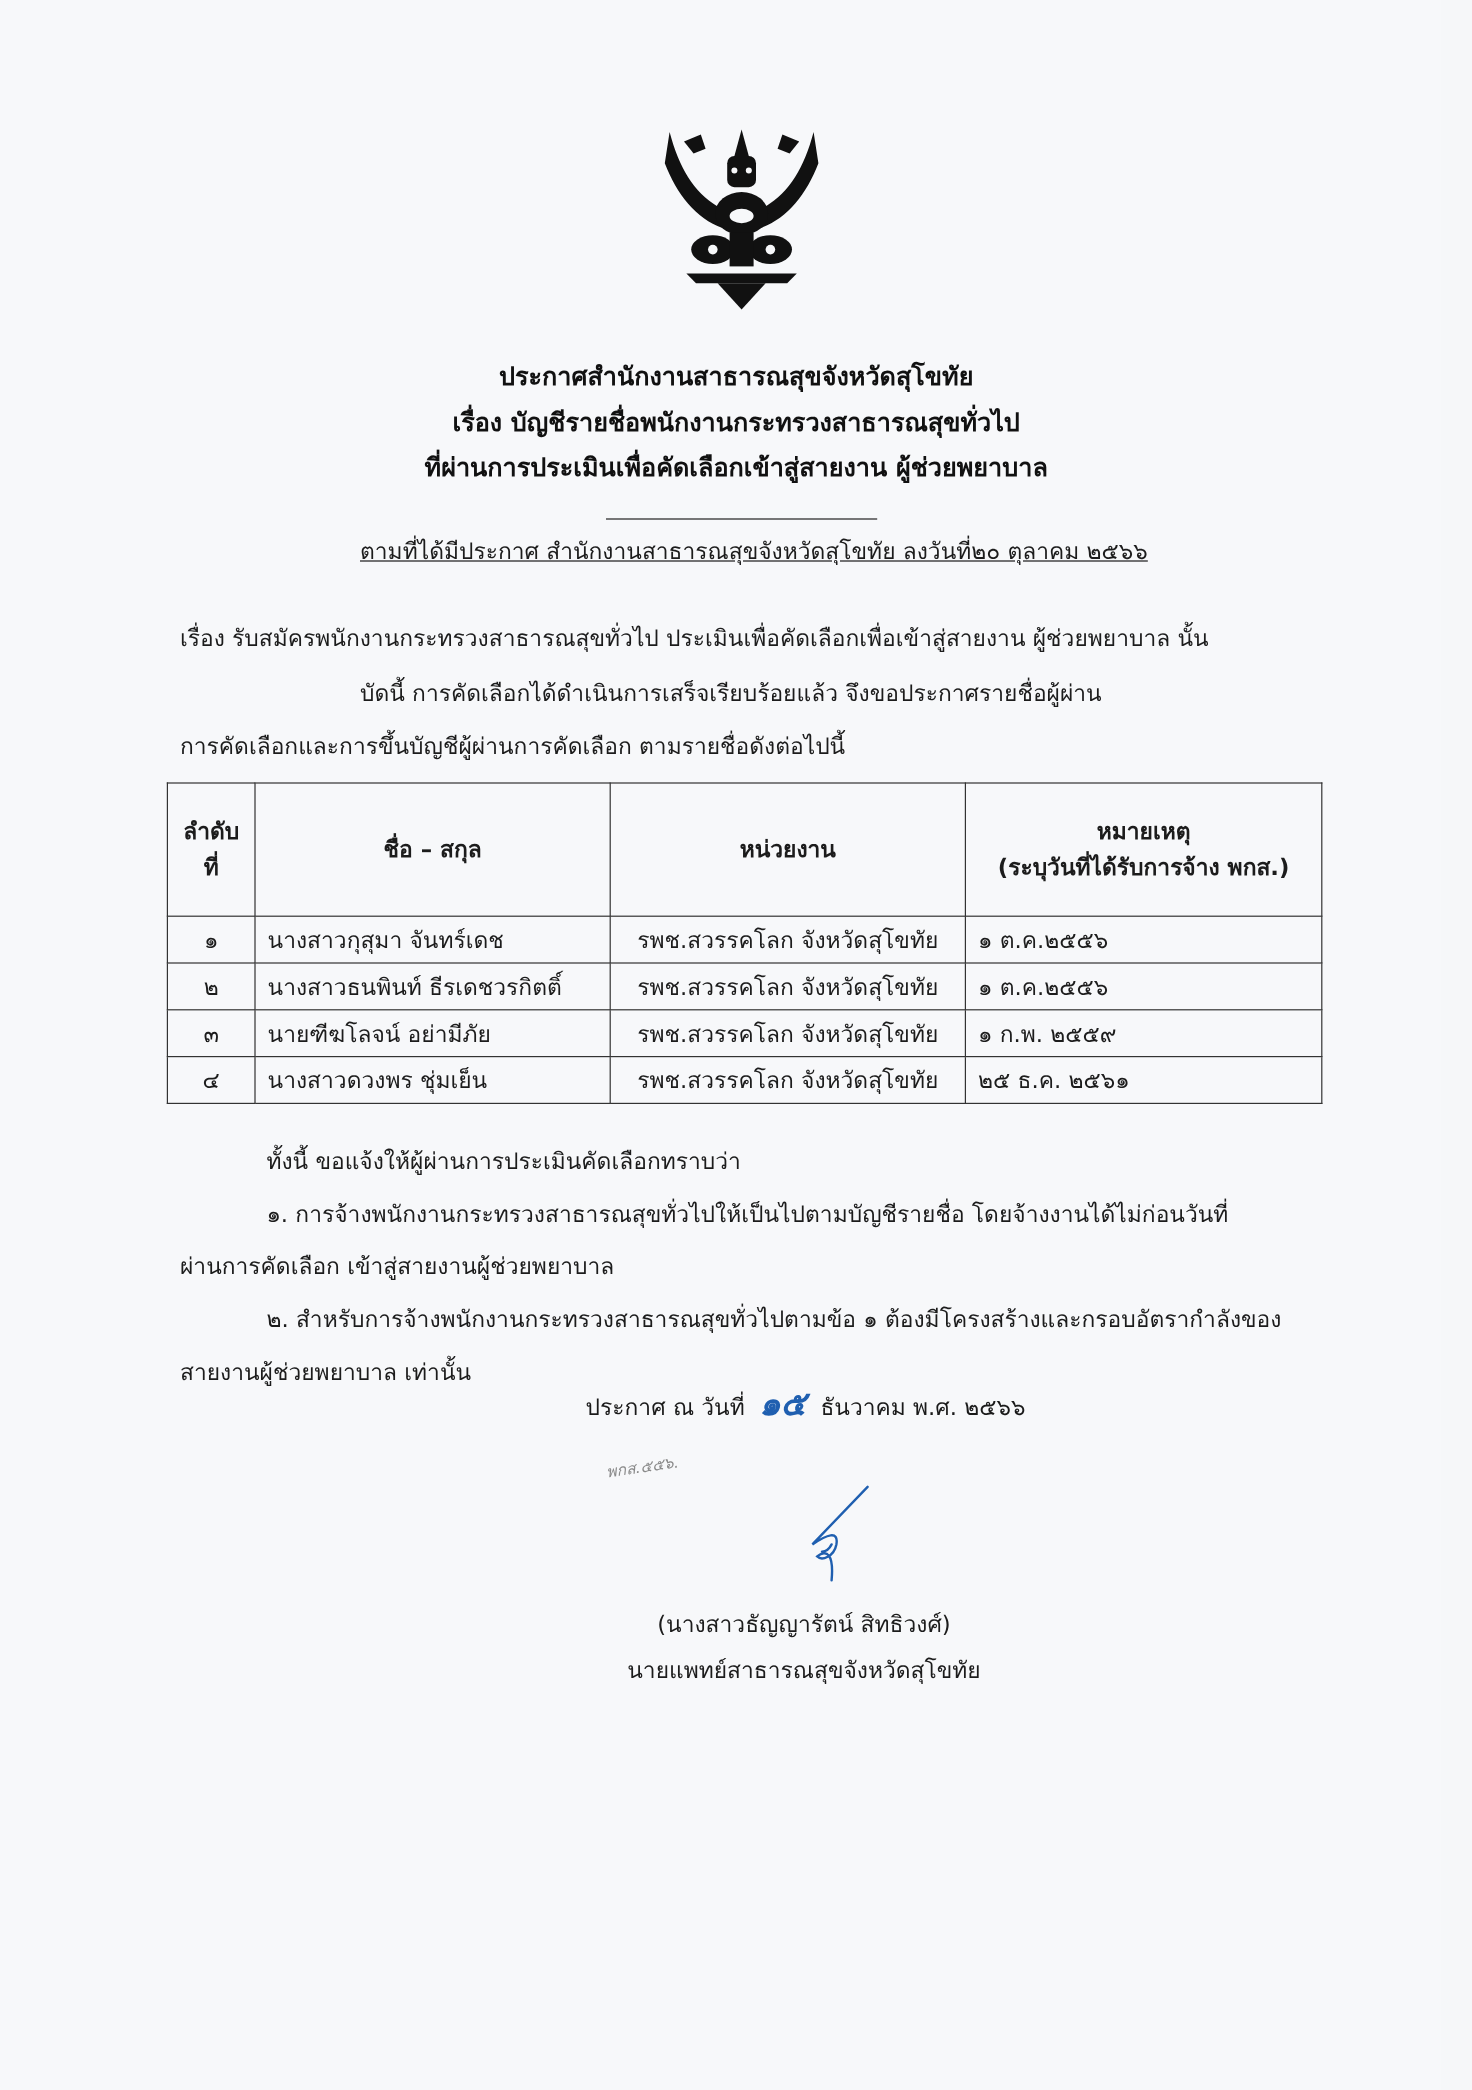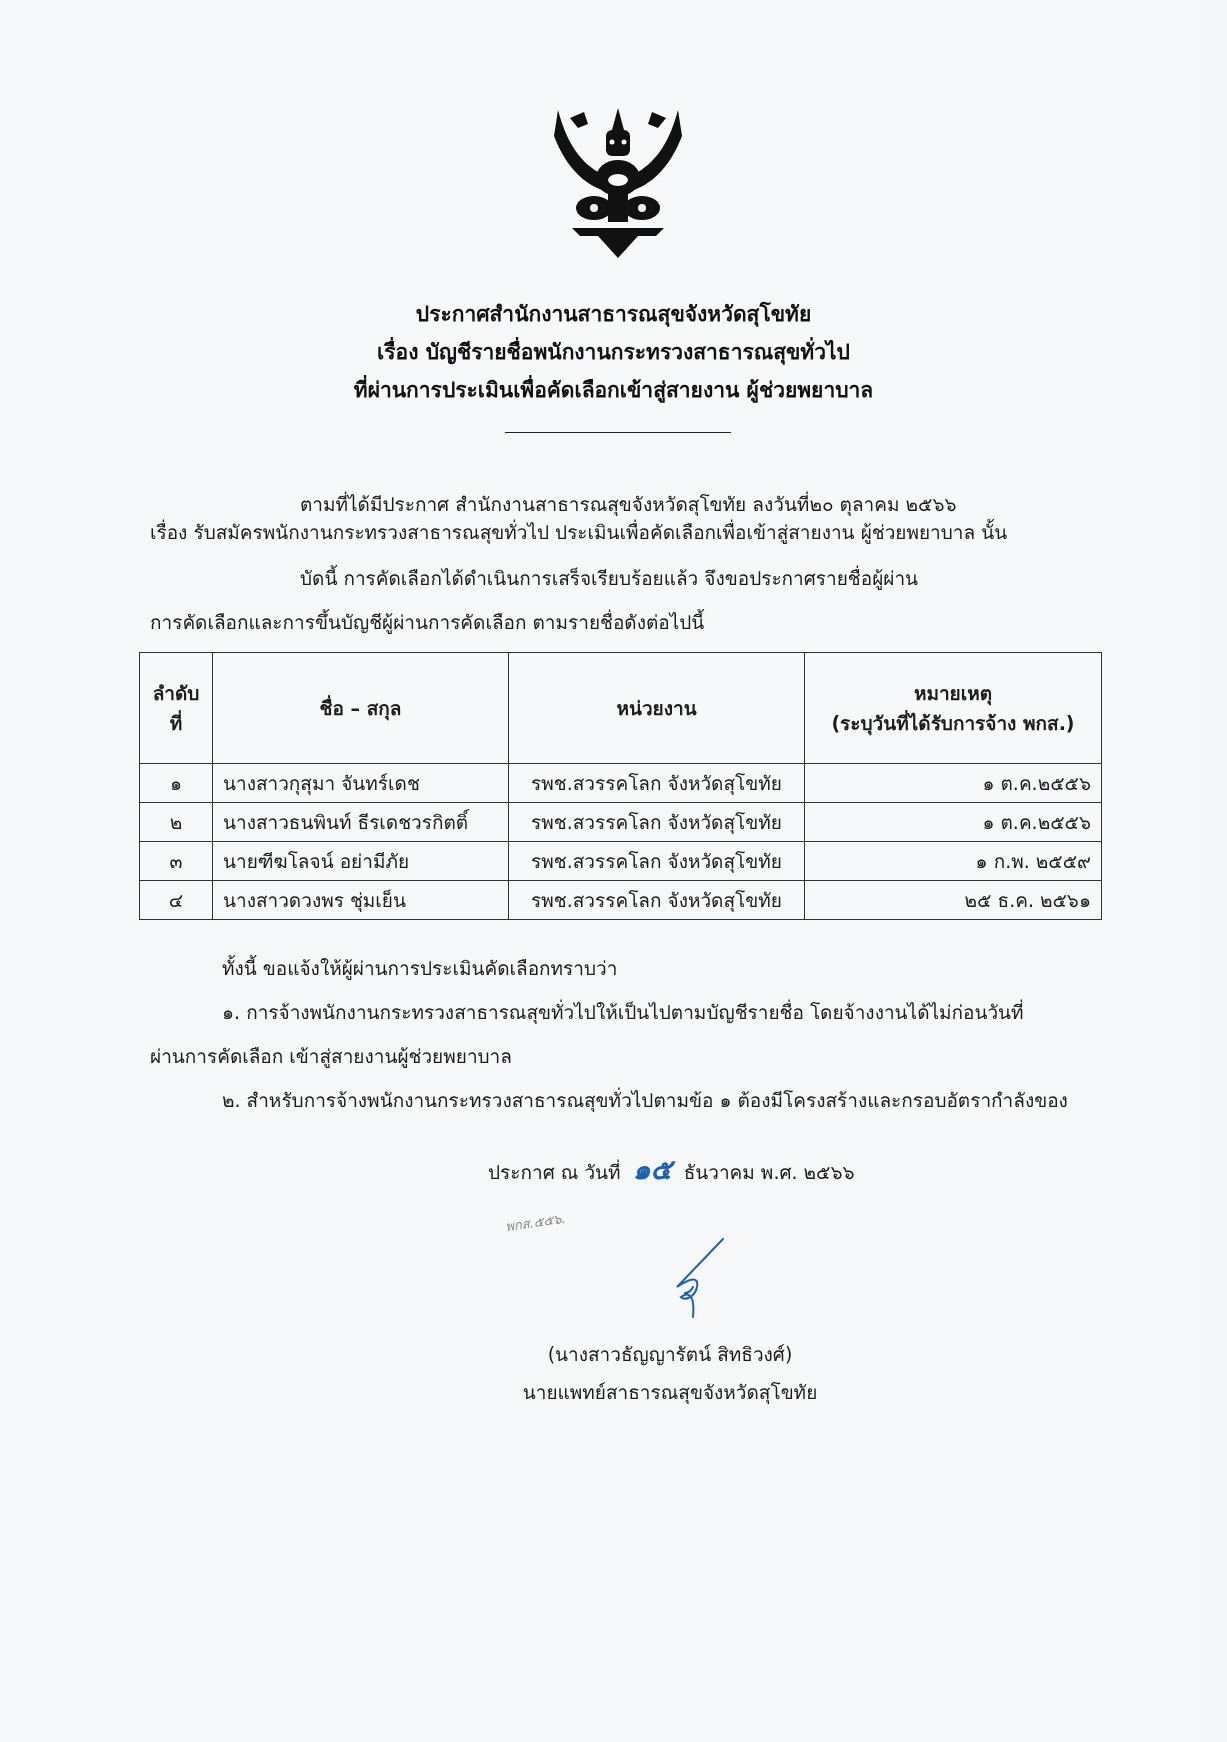--- a/index.html
+++ b/index.html
@@ -35,21 +35,21 @@
     border-collapse: collapse; font-size: 19px; color: #1c1c1c;
   }
   table.roster th, table.roster td {
     border: 1.5px solid #333; padding: 0 10px; white-space: nowrap;
   }
   table.roster th { font-weight: bold; height: 110px; text-align: center; line-height: 30px; }
   table.roster td { height: 38px; }
   .c-no { width: 52px; text-align: center; }
   .c-name { width: 275px; text-align: left; }
   .c-unit { width: 275px; text-align: center; }
-  .c-note { text-align: right; }
+  .c-note { text-align: left; }
   .sig-date { position: absolute; left: 488px; top: 1150px; font-size: 19px; line-height: 40px; white-space: nowrap; }
   .sig-date .hand { color: #1f5fb0; font-style: italic; font-weight: bold; font-size: 28px; padding: 0 6px; }
   .pencil-note { position: absolute; left: 505px; top: 1212px; font-size: 13px; color: #8a8a8a; font-style: italic; transform: rotate(-8deg); }
   .signature { position: absolute; left: 665px; top: 1235px; width: 70px; height: 85px; }
   .sig-block {
     position: absolute; left: 420px; top: 1335px; width: 500px; text-align: center;
     font-size: 19px; line-height: 38px; color: #1c1c1c;
   }
 </style>
 </head>
@@ -81,21 +81,21 @@
     </g>
   </svg>
 
   <div class="title-block" style="top:295px;">
     <div>ประกาศสำนักงานสาธารณสุขจังหวัดสุโขทัย</div>
     <div>เรื่อง บัญชีรายชื่อพนักงานกระทรวงสาธารณสุขทั่วไป</div>
     <div>ที่ผ่านการประเมินเพื่อคัดเลือกเข้าสู่สายงาน ผู้ช่วยพยาบาล</div>
   </div>
   <div class="title-rule"></div>
 
-  <div class="para" style="left:300px; top:482px;">ตามที่ได้มีประกาศ สำนักงานสาธารณสุขจังหวัดสุโขทัย ลงวันที่๒๐ ตุลาคม ๒๕๖๖</div>
+  <div class="para" style="left:300px; top:438px;text-decoration:underline;">ตามที่ได้มีประกาศ สำนักงานสาธารณสุขจังหวัดสุโขทัย ลงวันที่๒๐ ตุลาคม ๒๕๖๖</div>
   <div class="para" style="left:150px; top:510px;">เรื่อง รับสมัครพนักงานกระทรวงสาธารณสุขทั่วไป ประเมินเพื่อคัดเลือกเพื่อเข้าสู่สายงาน ผู้ช่วยพยาบาล นั้น</div>
   <div class="para" style="left:300px; top:556px;">บัดนี้ การคัดเลือกได้ดำเนินการเสร็จเรียบร้อยแล้ว จึงขอประกาศรายชื่อผู้ผ่าน</div>
   <div class="para" style="left:150px; top:600px;">การคัดเลือกและการขึ้นบัญชีผู้ผ่านการคัดเลือก ตามรายชื่อดังต่อไปนี้</div>
 
   <table class="roster">
     <thead>
       <tr>
         <th class="c-no">
           <div>ลำดับ</div>
           <div>ที่</div>
@@ -133,20 +133,21 @@
         <td class="c-unit">รพช.สวรรคโลก จังหวัดสุโขทัย</td>
         <td class="c-note">๒๕ ธ.ค. ๒๕๖๑</td>
       </tr>
     </tbody>
   </table>
 
   <div class="para" style="left:222px; top:946px;">ทั้งนี้ ขอแจ้งให้ผู้ผ่านการประเมินคัดเลือกทราบว่า</div>
   <div class="para" style="left:222px; top:990px;">๑. การจ้างพนักงานกระทรวงสาธารณสุขทั่วไปให้เป็นไปตามบัญชีรายชื่อ โดยจ้างงานได้ไม่ก่อนวันที่</div>
   <div class="para" style="left:150px; top:1034px;">ผ่านการคัดเลือก เข้าสู่สายงานผู้ช่วยพยาบาล</div>
   <div class="para" style="left:222px; top:1078px;">๒. สำหรับการจ้างพนักงานกระทรวงสาธารณสุขทั่วไปตามข้อ ๑ ต้องมีโครงสร้างและกรอบอัตรากำลังของ</div>
+  <div class="para" style="left:150px; top:1122px;">สายงานผู้ช่วยพยาบาล เท่านั้น</div>
 
   <div class="sig-date">
     <span>ประกาศ  ณ  วันที่</span>
     <span class="hand">๑๕</span>
     <span>ธันวาคม  พ.ศ. ๒๕๖๖</span>
   </div>
 
   <div class="pencil-note">พกส.๕๕๖.</div>
 
   <svg class="signature" viewBox="0 0 70 85">

